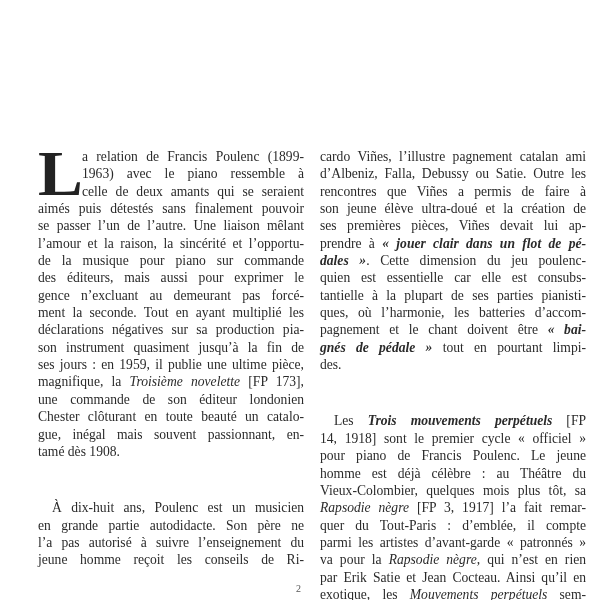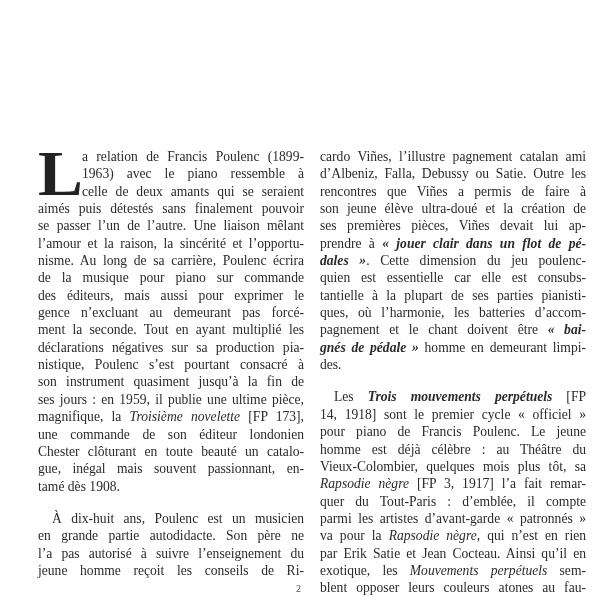--- a/index.html
+++ b/index.html
@@ -4,47 +4,45 @@
 <style>
   html, body { margin: 0; padding: 0; background: #ffffff; }
   body { width: 600px; height: 600px; position: relative; overflow: hidden;
          font-family: "Liberation Serif", "DejaVu Serif", serif; color: #2a2a2a; }
   .col { position: absolute; top: 148px; width: 266px; font-size: 13.6px; line-height: 17.35px; }
   .col.left { left: 38px; }
   .col.right { left: 320px; }
   .line { display: block; height: 17.35px; white-space: nowrap; text-align: justify; text-align-last: justify; }
   .line.last { text-align-last: left; }
   .gap { display: block; height: 15px; }
-  .indent { padding-left: 14px; }
+  .indent { padding-left: 14px; margin-top: 24px; }
   .dc-line { padding-left: 44px; }
   .dropcap { position: absolute; left: 0; top: 3px; font-size: 64px; line-height: 46px; font-weight: bold;
              color: #222; font-family: "Liberation Serif", "DejaVu Serif", serif; transform: scaleX(1.05); transform-origin: left; }
   em { font-style: italic; }
   .bi { font-weight: bold; }
   .folio { position: absolute; left: 296px; top: 583px; font-size: 10px; color: #555; }
 </style>
 </head>
 <body>
 
 <div class="col left" style="position:absolute;">
   <span class="dropcap">L</span>
   <div>
     <span class="line dc-line">a relation de Francis Poulenc (1899-</span>
     <span class="line dc-line">1963) avec le piano ressemble à</span>
     <span class="line dc-line">celle de deux amants qui se seraient</span>
     <span class="line">aimés puis détestés sans finalement pouvoir</span>
     <span class="line">se passer l’un de l’autre. Une liaison mêlant</span>
     <span class="line">l’amour et la raison, la sincérité et l’opportu-</span>
-    <span class="line">nisme. Au long de sa carrière, Poulenc écrira</span>
     <span class="line">de la musique pour piano sur commande</span>
     <span class="line">des éditeurs, mais aussi pour exprimer le</span>
     <span class="line">gence n’excluant au demeurant pas forcé-</span>
     <span class="line">ment la seconde. Tout en ayant multiplié les</span>
     <span class="line">déclarations négatives sur sa production pia-</span>
-    <span class="line">nistique, Poulenc s’est pourtant consacré à</span>
     <span class="line">son instrument quasiment jusqu’à la fin de</span>
     <span class="line">ses jours : en 1959, il publie une ultime pièce,</span>
     <span class="line"><span>magnifique, la </span><em>Troisième novelette</em><span> [FP 173],</span></span>
     <span class="line">une commande de son éditeur londonien</span>
     <span class="line">Chester clôturant en toute beauté un catalo-</span>
     <span class="line">gue, inégal mais souvent passionnant, en-</span>
     <span class="line last">tamé dès 1908.</span>
   </div>
   <span class="gap"></span>
   <div>
@@ -61,21 +59,21 @@
     <span class="line">d’Albeniz, Falla, Debussy ou Satie. Outre les</span>
     <span class="line">rencontres que Viñes a permis de faire à</span>
     <span class="line">son jeune élève ultra-doué et la création de</span>
     <span class="line">ses premières pièces, Viñes devait lui ap-</span>
     <span class="line"><span>prendre à </span><em class="bi">« jouer clair dans un flot de pé-</em></span>
     <span class="line"><em class="bi">dales »</em><span>. Cette dimension du jeu poulenc-</span></span>
     <span class="line">quien est essentielle car elle est consubs-</span>
     <span class="line">tantielle à la plupart de ses parties pianisti-</span>
     <span class="line">ques, où l’harmonie, les batteries d’accom-</span>
     <span class="line"><span>pagnement et le chant doivent être </span><em class="bi">« bai-</em></span>
-    <span class="line"><em class="bi">gnés de pédale »</em><span> homme en demeurant limpi-</span></span>
+    <span class="line"><em class="bi">gnés de pédale »</em><span> tout en pourtant limpi-</span></span>
     <span class="line last">des.</span>
   </div>
   <span class="gap"></span>
   <div>
     <span class="line indent"><span>Les </span><em class="bi">Trois mouvements perpétuels</em><span> [FP</span></span>
     <span class="line">14, 1918] sont le premier cycle « officiel »</span>
     <span class="line">pour piano de Francis Poulenc. Le jeune</span>
     <span class="line">homme est déjà célèbre : au Théâtre du</span>
     <span class="line">Vieux-Colombier, quelques mois plus tôt, sa</span>
     <span class="line"><em>Rapsodie nègre</em><span> [FP 3, 1917] l’a fait remar-</span></span>

